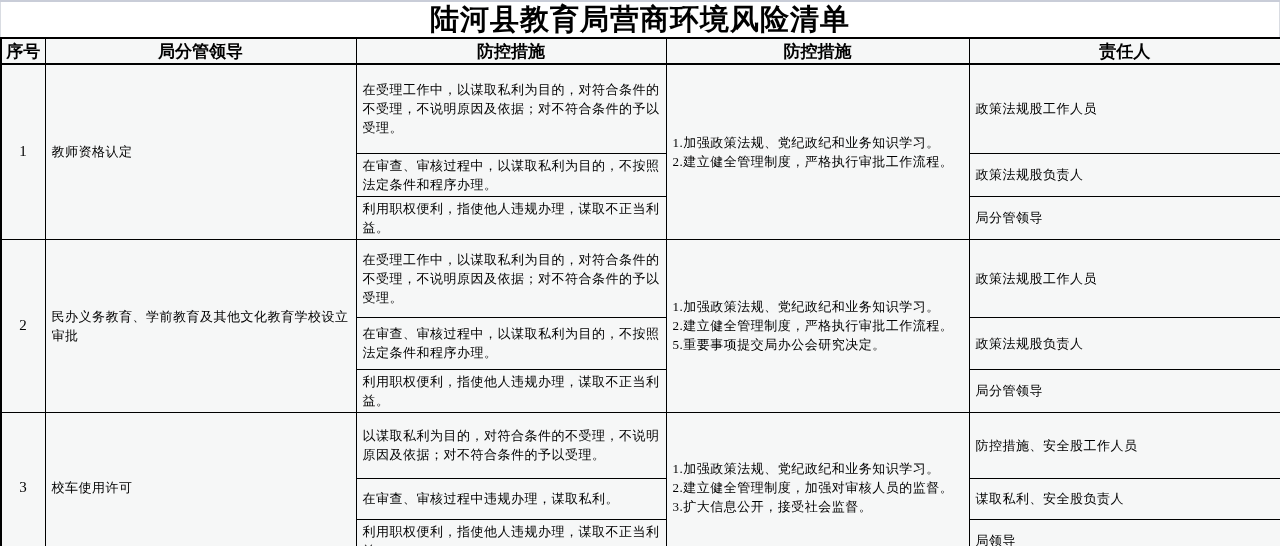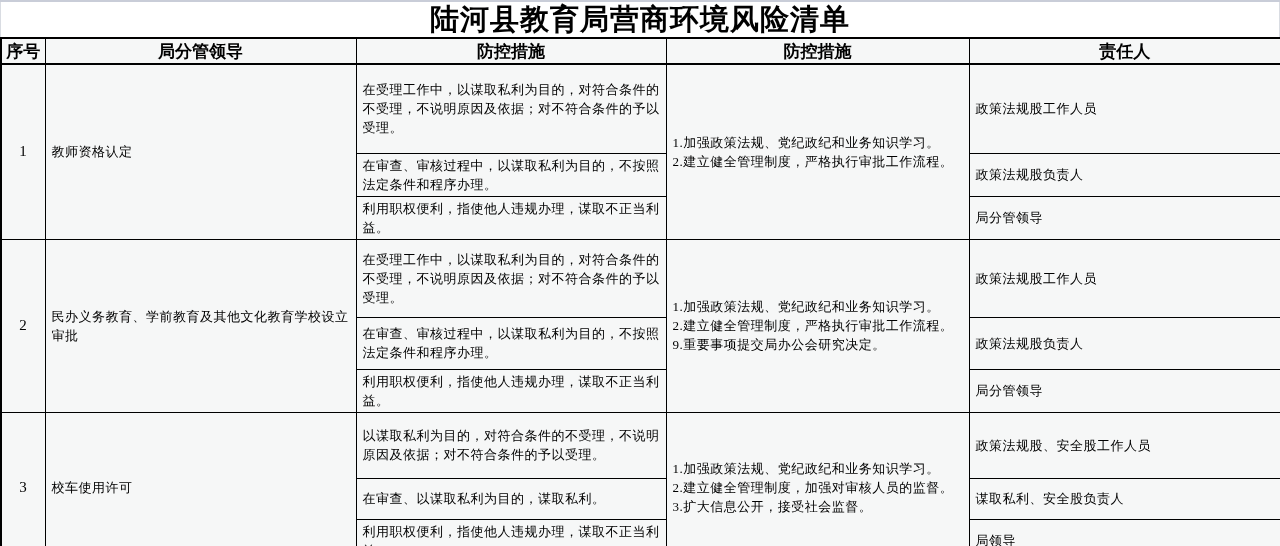--- a/index.html
+++ b/index.html
@@ -109,21 +109,21 @@
         <td>局分管领导</td>
       </tr>
 
       <tr style="height:78px">
         <td class="cell-no" rowspan="3">2</td>
         <td rowspan="3">民办义务教育、学前教育及其他文化教育学校设立审批</td>
         <td>在受理工作中，以谋取私利为目的，对符合条件的不受理，不说明原因及依据；对不符合条件的予以受理。</td>
         <td rowspan="3">
           <span class="measure-line">1.加强政策法规、党纪政纪和业务知识学习。</span>
           <span class="measure-line">2.建立健全管理制度，严格执行审批工作流程。</span>
-          <span class="measure-line">9.重要事项提交局办公会研究决定。</span>
+          <span class="measure-line">5.重要事项提交局办公会研究决定。</span>
         </td>
         <td>政策法规股工作人员</td>
       </tr>
       <tr style="height:52px">
         <td>在审查、审核过程中，以谋取私利为目的，不按照法定条件和程序办理。</td>
         <td>政策法规股负责人</td>
       </tr>
       <tr style="height:39px">
         <td>利用职权便利，指使他人违规办理，谋取不正当利益。</td>
         <td>局分管领导</td>
@@ -131,24 +131,24 @@
 
       <tr style="height:66px">
         <td class="cell-no" rowspan="3">3</td>
         <td rowspan="3">校车使用许可</td>
         <td>以谋取私利为目的，对符合条件的不受理，不说明原因及依据；对不符合条件的予以受理。</td>
         <td rowspan="3">
           <span class="measure-line">1.加强政策法规、党纪政纪和业务知识学习。</span>
           <span class="measure-line">2.建立健全管理制度，加强对审核人员的监督。</span>
           <span class="measure-line">3.扩大信息公开，接受社会监督。</span>
         </td>
-        <td>政策法规股、安全股工作人员</td>
+        <td>防控措施、安全股工作人员</td>
       </tr>
       <tr style="height:41px">
-        <td>在审查、以谋取私利为目的，谋取私利。</td>
+        <td>在审查、审核过程中违规办理，谋取私利。</td>
         <td>谋取私利、安全股负责人</td>
       </tr>
       <tr style="height:39px">
         <td>利用职权便利，指使他人违规办理，谋取不正当利益。</td>
         <td>局领导</td>
       </tr>
     </tbody>
   </table>
 
 </div>

